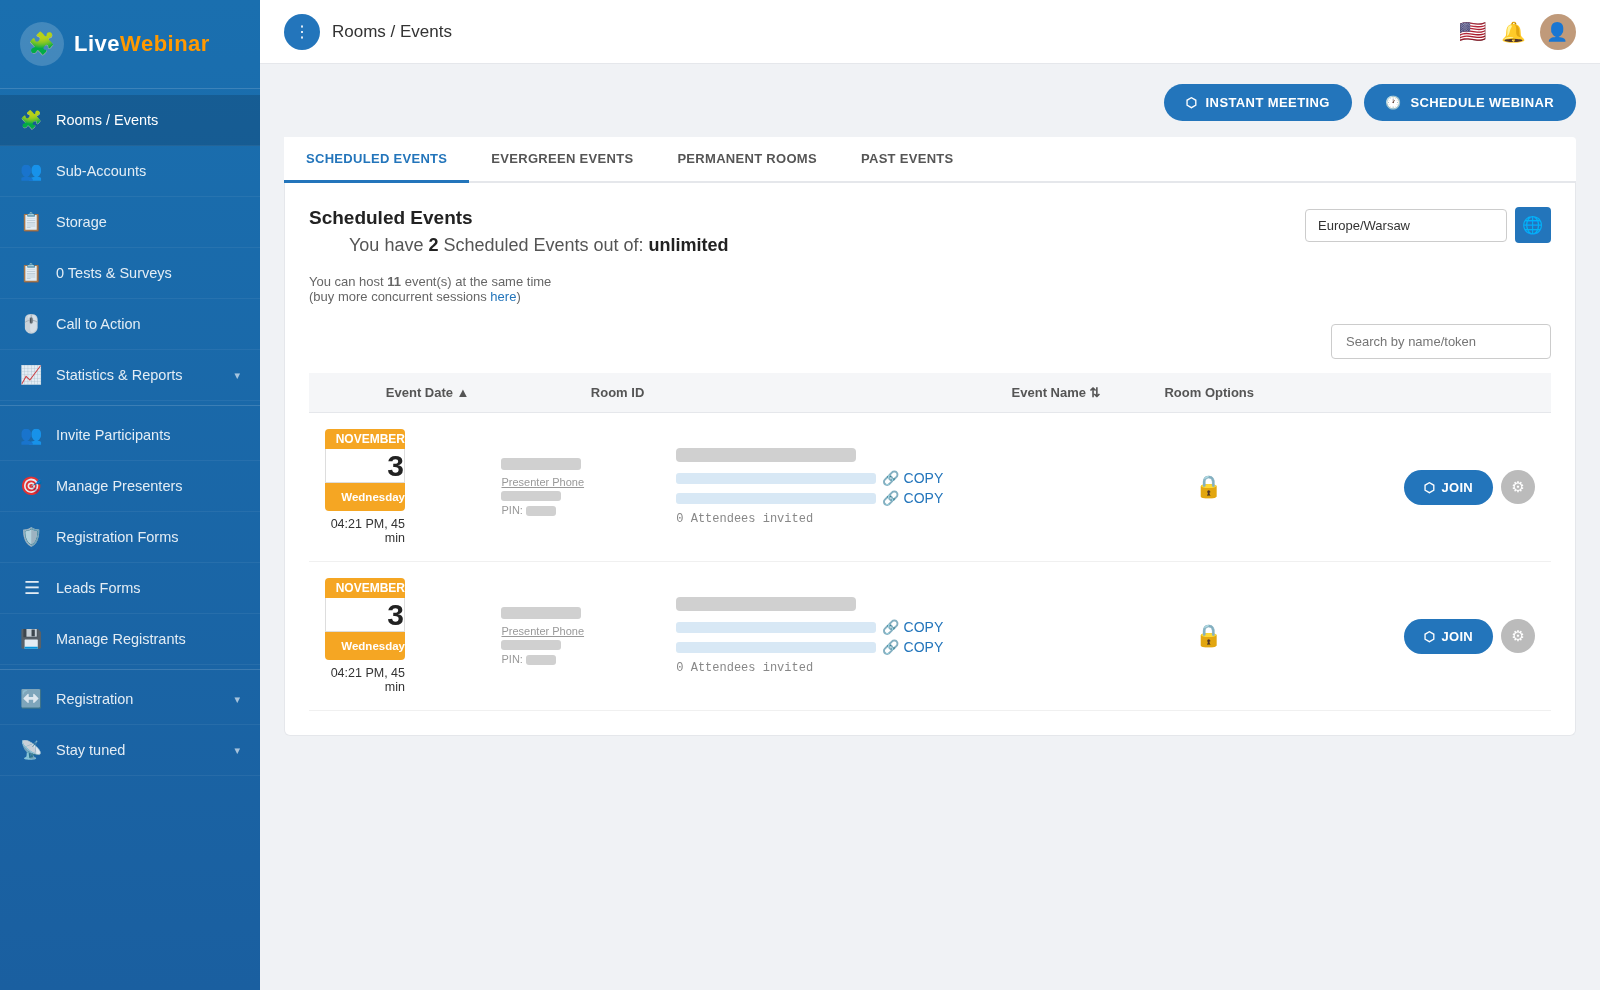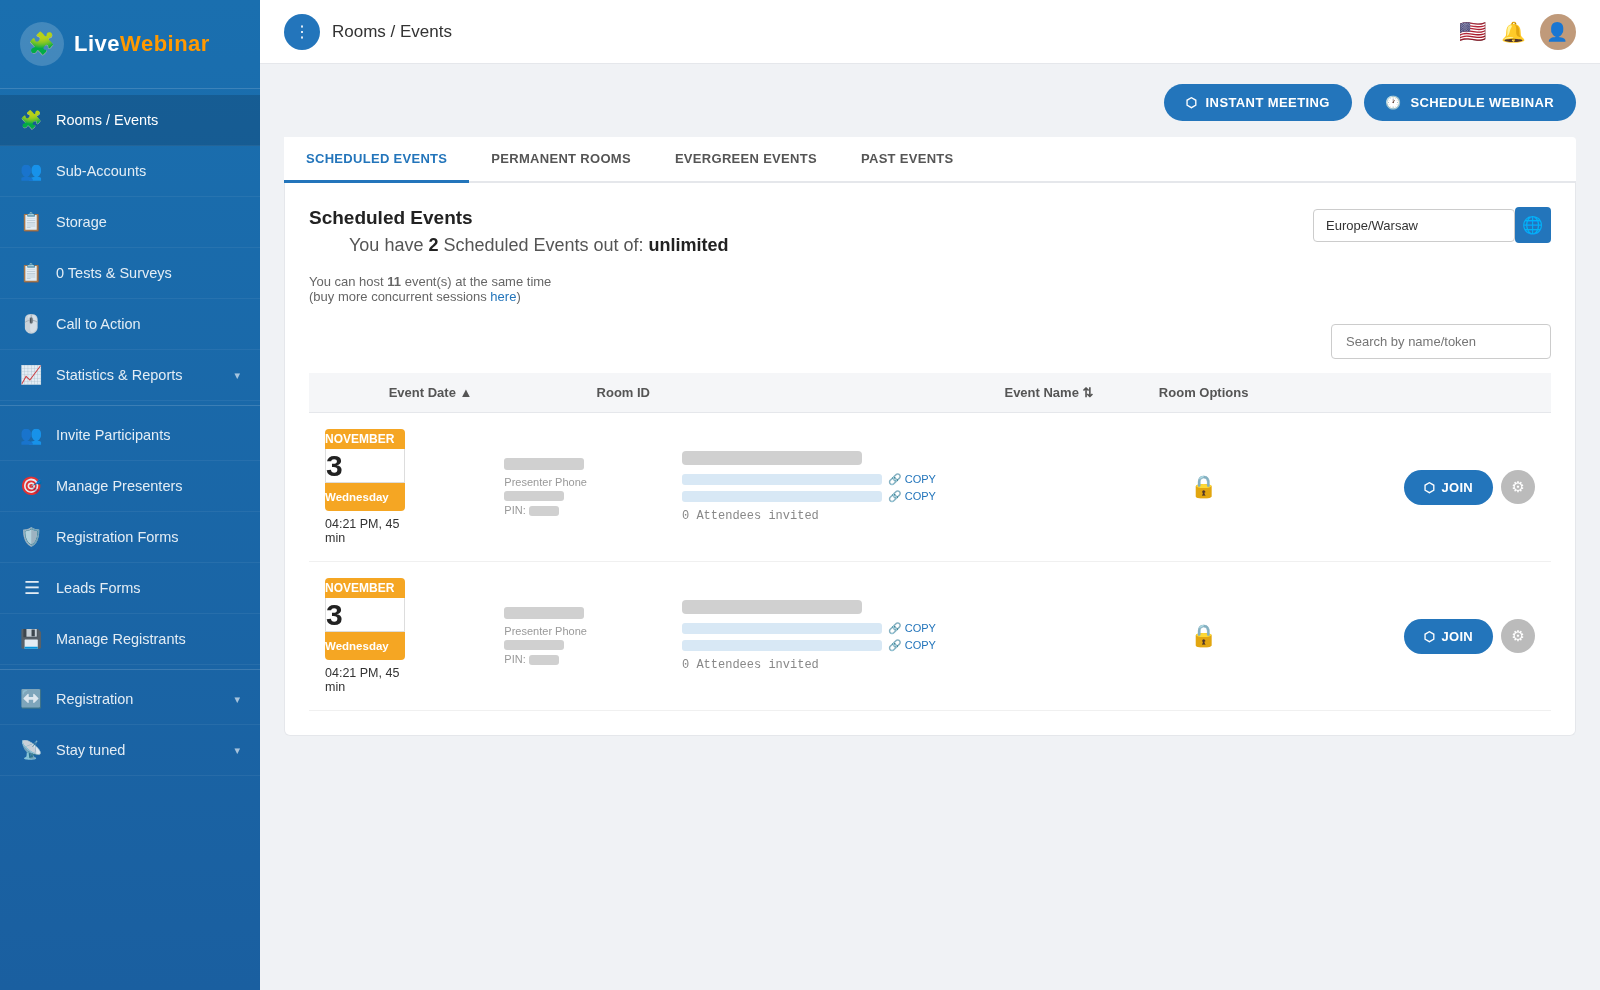--- a/index.html
+++ b/index.html
@@ -153,20 +153,21 @@
       justify-content: space-between;
       margin-bottom: 18px;
     }
     .panel-title { font-size: 19px; color: #222; font-weight: 600; margin-bottom: 6px; }
     .panel-subtitle { font-size: 18px; color: #555; margin-left: 40px; }
     .panel-subtitle strong { font-weight: 700; color: #222; }
 
     .timezone-row {
       display: flex;
       align-items: center;
+      gap: 8px;
     }
     .timezone-select {
       border: 1px solid #ccc;
       border-radius: 4px;
       padding: 8px 12px;
       font-size: 13px;
       color: #333;
       background: #fff;
     }
     .timezone-globe-btn {
@@ -215,21 +216,21 @@
     }
     .events-table th.center { text-align: center; }
     .events-table td {
       padding: 16px;
       border-bottom: 1px solid #f0f0f0;
       vertical-align: middle;
     }
 
     
     .date-badge {
-      text-align: left;
+      text-align: right;
       width: 80px;
     }
     .date-month {
       background: #f5a623;
       color: #fff;
       font-size: 12px;
       font-weight: 700;
       border-radius: 4px 4px 0 0;
       padding: 3px 0;
       text-transform: uppercase;
@@ -252,21 +253,21 @@
     }
     .date-time {
       font-size: 12.5px;
       color: #333;
       margin-top: 6px;
       font-weight: 400;
     }
 
     
     .room-id-cell { font-size: 12.5px; color: #999; }
-    .room-phone { font-size: 11px; color: #999; margin-top: 4px; }
+    .room-phone { font-size: 11px; color: #999; margin-top: 4px; text-decoration: underline; }
     .room-pin { font-size: 11px; color: #999; }
 
     
     .event-name-cell {}
     .event-name-blurred {
       height: 14px;
       background: #d0d0d0;
       border-radius: 4px;
       margin-bottom: 8px;
       width: 180px;
@@ -276,21 +277,21 @@
       margin-bottom: 4px;
     }
     .event-link-blurred {
       height: 11px;
       background: #d8e8f5;
       border-radius: 3px;
       width: 200px;
       display: inline-block;
     }
     .copy-link {
-      color: #2375bb; font-size: 11px; cursor: pointer;
+      color: #2375bb; font-size: 14px; cursor: pointer;
       display: flex; align-items: center; gap: 3px;
       white-space: nowrap;
     }
     .attendees-note { font-size: 12px; color: #888; margin-top: 6px; font-family: Liberation Mono, monospace; }
 
     
     .lock-icon { font-size: 22px; color: #2375bb; text-align: center; }
 
     
     .btn-join {
@@ -411,22 +412,22 @@
         <span>INSTANT MEETING</span>
       </button>
       <button class="btn-action">
         <span>🕐</span>
         <span>SCHEDULE WEBINAR</span>
       </button>
     </div>
 
     <div class="tabs">
       <div class="tab active">SCHEDULED EVENTS</div>
+      <div class="tab">EVERGREEN EVENTS</div>
       <div class="tab">PERMANENT ROOMS</div>
-      <div class="tab">EVERGREEN EVENTS</div>
       <div class="tab">PAST EVENTS</div>
     </div>
 
     <div class="panel">
 
       <div class="panel-header">
         <div>
           <div class="panel-title">Scheduled Events</div>
           <div class="panel-subtitle">
             <span>You have </span><strong>2</strong><span> Scheduled Events out of: </span><strong>unlimited</strong>

